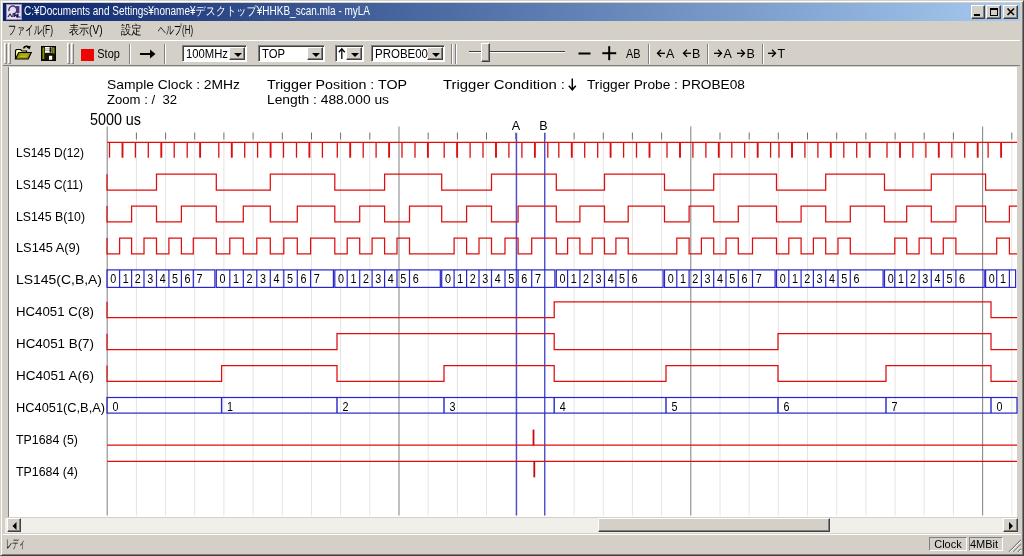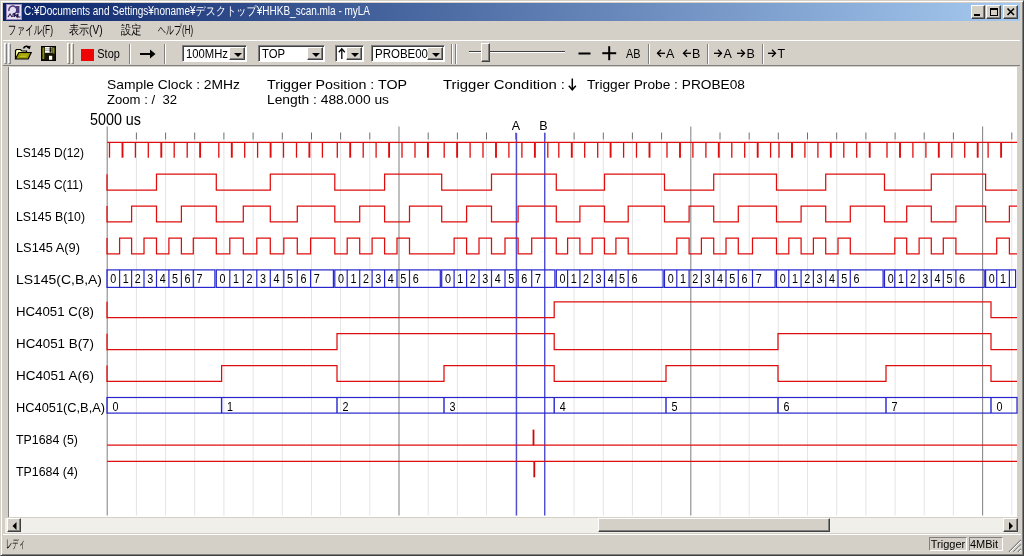--- a/index.html
+++ b/index.html
@@ -93,21 +93,21 @@
     </svg>
   </div>
 <div class="abs raised" style="left:1003px;top:517.5px;width:14.5px;height:14.5px">
     <svg width="13" height="13" style="position:absolute;left:0;top:0">
       <path d="M5 3 L9 7 L5 11 Z" fill="#000"></path>
     </svg>
   </div>
 <div class="abs raised" style="left:598px;top:517.5px;width:232px;height:14.5px"></div>
 
 <div class="abs" style="left:3px;top:533.5px;width:1018px;height:19px;border-top:1px solid #fff;background:#d4d0c8"></div>
-<div class="abs sunk1" style="left:929px;top:536.5px;width:38px;height:14px;font-size:11px;text-align:center;line-height:13px">Trigger</div>
+<div class="abs sunk1" style="left:929px;top:536.5px;width:38px;height:14px;font-size:11px;text-align:center;line-height:13px">Clock</div>
 <div class="abs sunk1" style="left:969px;top:536.5px;width:34px;height:14px;font-size:11px;text-align:left;line-height:13px">4MBit</div>
 <svg width="14" height="13" style="position:absolute;left:1008px;top:539px">
     <path d="M13 1 L1 13 M13 5.5 L5.5 13 M13 10 L10 13" stroke="#808080" stroke-width="1.4"></path>
     <path d="M13 2 L2 13 M13 6.5 L6.5 13 M13 11 L11 13" stroke="#fff" stroke-width="1"></path>
   </svg>
 
 <svg width="1024" height="556" viewBox="0 0 1024 556" font-family="&quot;Liberation Sans&quot;,sans-serif" style="position:absolute;left:0;top:0">
     <line x1="107.2" y1="126.5" x2="107.2" y2="515.5" stroke="#8a8a8a" stroke-width="1.1"></line>
     <line x1="136.4" y1="140.0" x2="136.4" y2="515.5" stroke="#e4e4e4" stroke-width="1"></line>
     <line x1="136.4" y1="132.5" x2="136.4" y2="139.5" stroke="#6e6e6e" stroke-width="1"></line>

